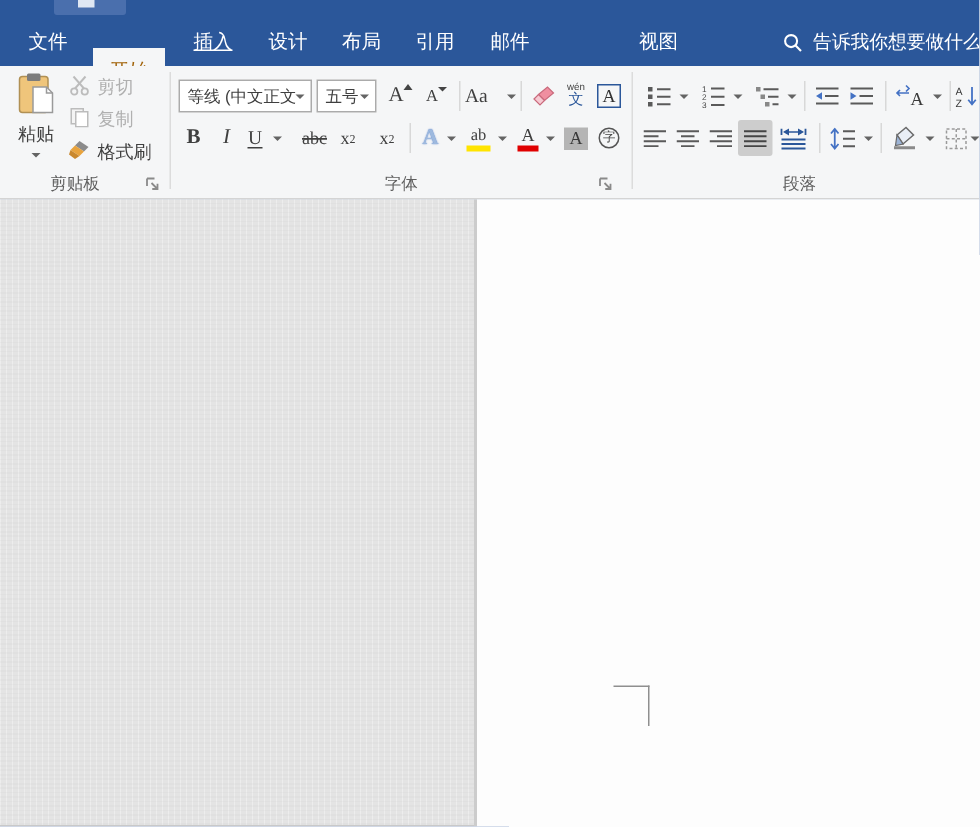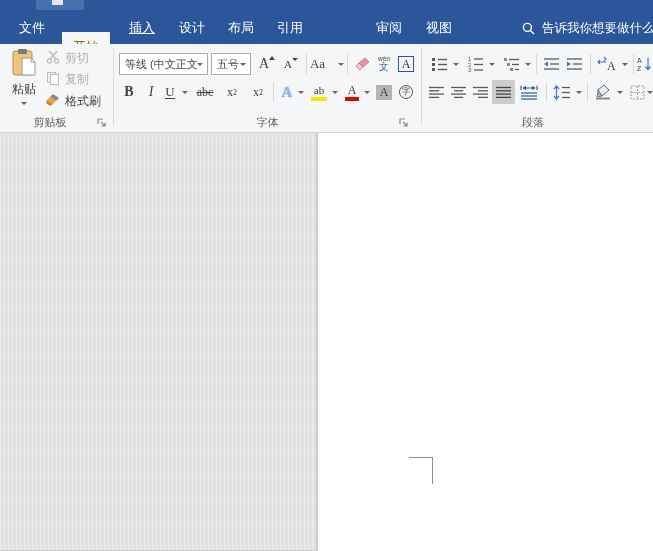--- a/index.html
+++ b/index.html
@@ -46,21 +46,21 @@
   .workspace { position:absolute; left:0; top:0; width:316px; height:418px; background-color:#e4e4e4;
      background-image:repeating-linear-gradient(0deg, rgba(0,0,0,0.02) 0 1px, transparent 1px 3px),
                       repeating-linear-gradient(90deg, rgba(255,255,255,0.35) 0 1px, transparent 1px 4px);
      border-bottom:1px solid #c9c9c9; }
   .page-edge { position:absolute; left:316px; top:0; width:2px; height:418px; background:#cccccc; }
   .page { position:absolute; left:318px; top:0; width:335px; height:418px; background:#fdfdfd; }
   .corner-h { position:absolute; left:91px; top:324px; width:24px; height:1px; background:#8f8f8f; }
   .corner-v { position:absolute; left:114px; top:324px; width:1px; height:27px; background:#8f8f8f; }
 
   .ulined { border-bottom:1.5px solid #3f3f3f; line-height:1; }
-  .strike { text-decoration:line-through; }
+  .strike { text-decoration:line-through;justify-content:flex-end; }
   .subsup { font-size:12px; }
   .subsup sub,.subsup sup { font-size:8px; }
   .colorbar { position:absolute; left:3px; right:3px; bottom:2px; height:4px; }
 </style>
 </head>
 <body>
 
 <div class="screen">
 
   <div class="titlebar">
@@ -68,21 +68,21 @@
     <div class="qat-glyph"></div>
   </div>
 
   <div class="tabbar">
     <div class="tab" style="left:8px;width:48px;">文件</div>
     <div class="tab selected" style="left:62px;width:48px;">开始</div>
     <div class="tab" style="left:118px;width:48px;text-decoration:underline;">插入</div>
     <div class="tab" style="left:168px;width:48px;">设计</div>
     <div class="tab" style="left:217px;width:48px;text-align:center;">布局</div>
     <div class="tab" style="left:266px;width:48px;">引用</div>
-    <div class="tab" style="left:365px;width:48px;">审阅</div>
+    <div class="tab" style="left:316px;width:48px;">邮件</div>
     <div class="tab" style="left:415px;width:48px;">视图</div>
     <div class="search-box">
       <svg width="13" height="13" viewBox="0 0 13 13">
         <circle cx="5.4" cy="5.4" r="4" fill="none" stroke="#ffffff" stroke-width="1.4"></circle>
         <line x1="8.4" y1="8.4" x2="12" y2="12" stroke="#ffffff" stroke-width="1.4"></line>
       </svg>
       <span>告诉我你想要做什么</span>
     </div>
   </div>
 

